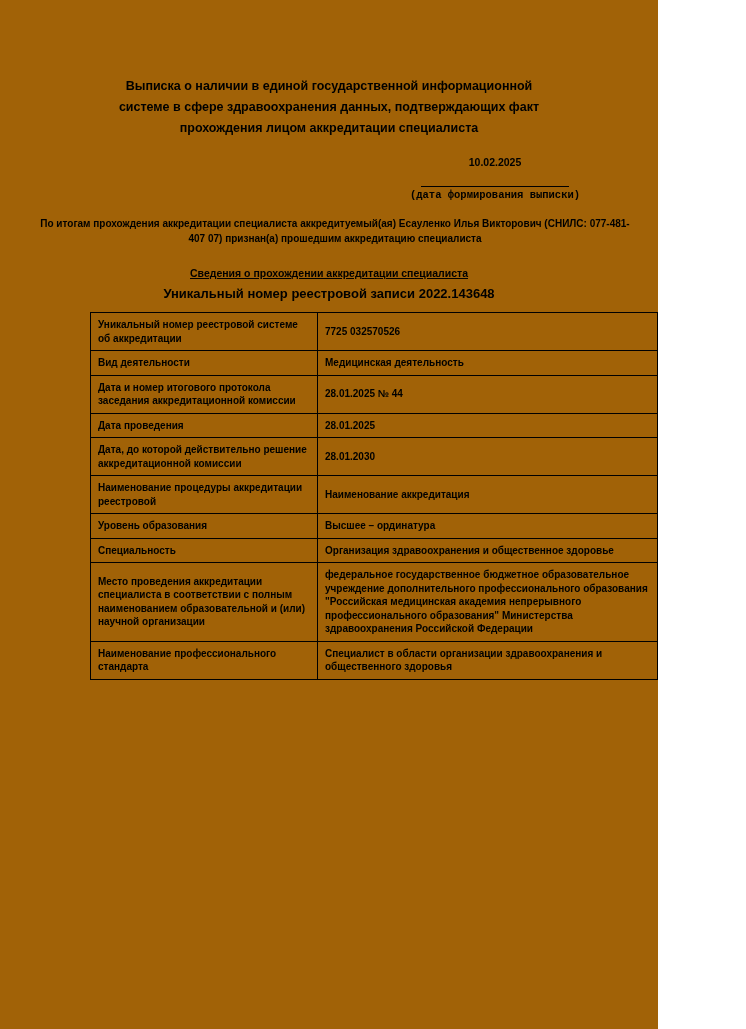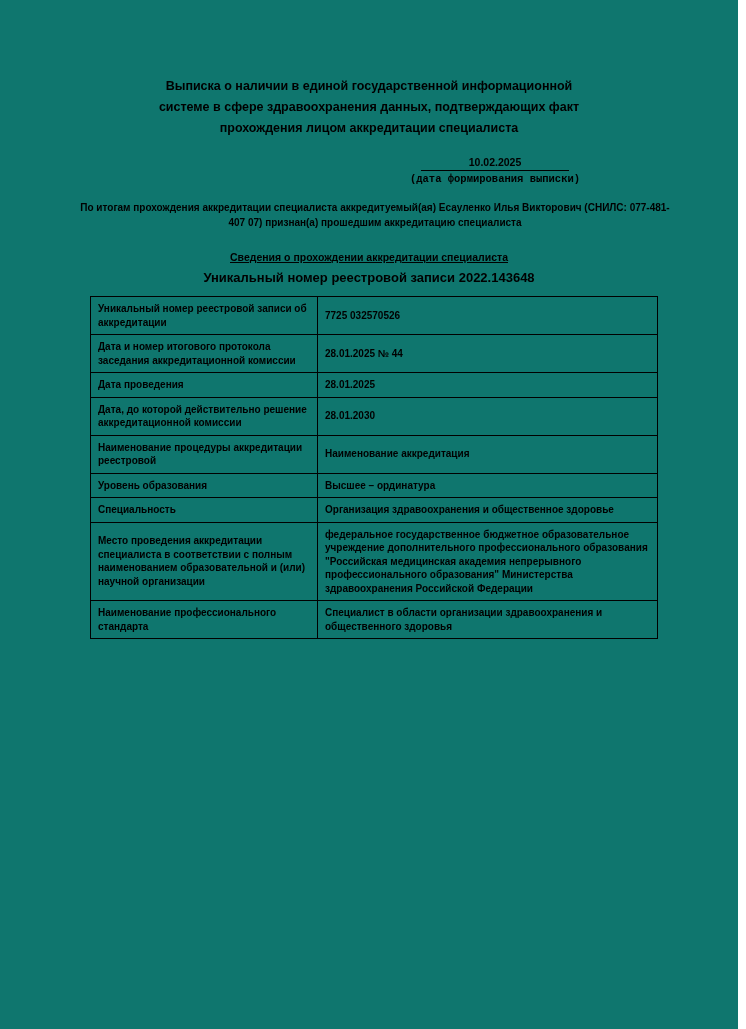--- a/index.html
+++ b/index.html
@@ -6,44 +6,44 @@
   html, body { background: #ffffff; }
   body {
     width: 746px;
     height: 1029px;
     font-family: "Liberation Sans", sans-serif;
     color: #000000;
     position: relative;
     overflow: hidden;
   }
   .page {
-    width: 738px;
+    width: 658px;
     height: 1029px;
-    background: #0f766e;
+    background: #a16207;
     padding-top: 76px;
   }
   .doc-title {
     text-align: center;
     font-weight: bold;
     font-size: 12.5px;
     line-height: 21px;
   }
   .doc-title .line { white-space: nowrap; }
   .date-block {
     width: 200px;
     margin-left: 395px;
     margin-top: 17px;
     text-align: center;
     font-weight: bold;
     font-size: 10.5px;
   }
   .date-value {
     display: block;
     border-bottom: 1.4px solid #000;
-    padding-bottom: 2px;
+    padding-bottom: 18px;
     margin: 0 26px;
   }
   .date-caption {
     display: block;
     padding-top: 2px;
     white-space: nowrap;
     font-family: Liberation Mono, monospace;
   }
   .intro {
     margin-top: 15px;
@@ -105,24 +105,28 @@
     <div class="line">407 07) признан(а) прошедшим аккредитацию специалиста</div>
   </div>
 
   <div class="section-heading">Сведения о прохождении аккредитации специалиста</div>
 
   <div class="registry-heading">Уникальный номер реестровой записи 2022.143648</div>
 
   <table class="acc-table">
     <tbody>
     <tr>
-      <td class="label-cell">Уникальный номер реестровой записи об аккредитации</td>
+      <td class="label-cell">Уникальный номер реестровой системе об аккредитации</td>
       <td class="value-cell">7725 032570526</td>
     </tr>
 
+    <tr>
+      <td class="label-cell">Вид деятельности</td>
+      <td class="value-cell">Медицинская деятельность</td>
+    </tr>
 
     <tr>
       <td class="label-cell">Дата и номер итогового протокола заседания аккредитационной комиссии</td>
       <td class="value-cell">28.01.2025 № 44</td>
     </tr>
 
     <tr>
       <td class="label-cell">Дата проведения</td>
       <td class="value-cell">28.01.2025</td>
     </tr>

